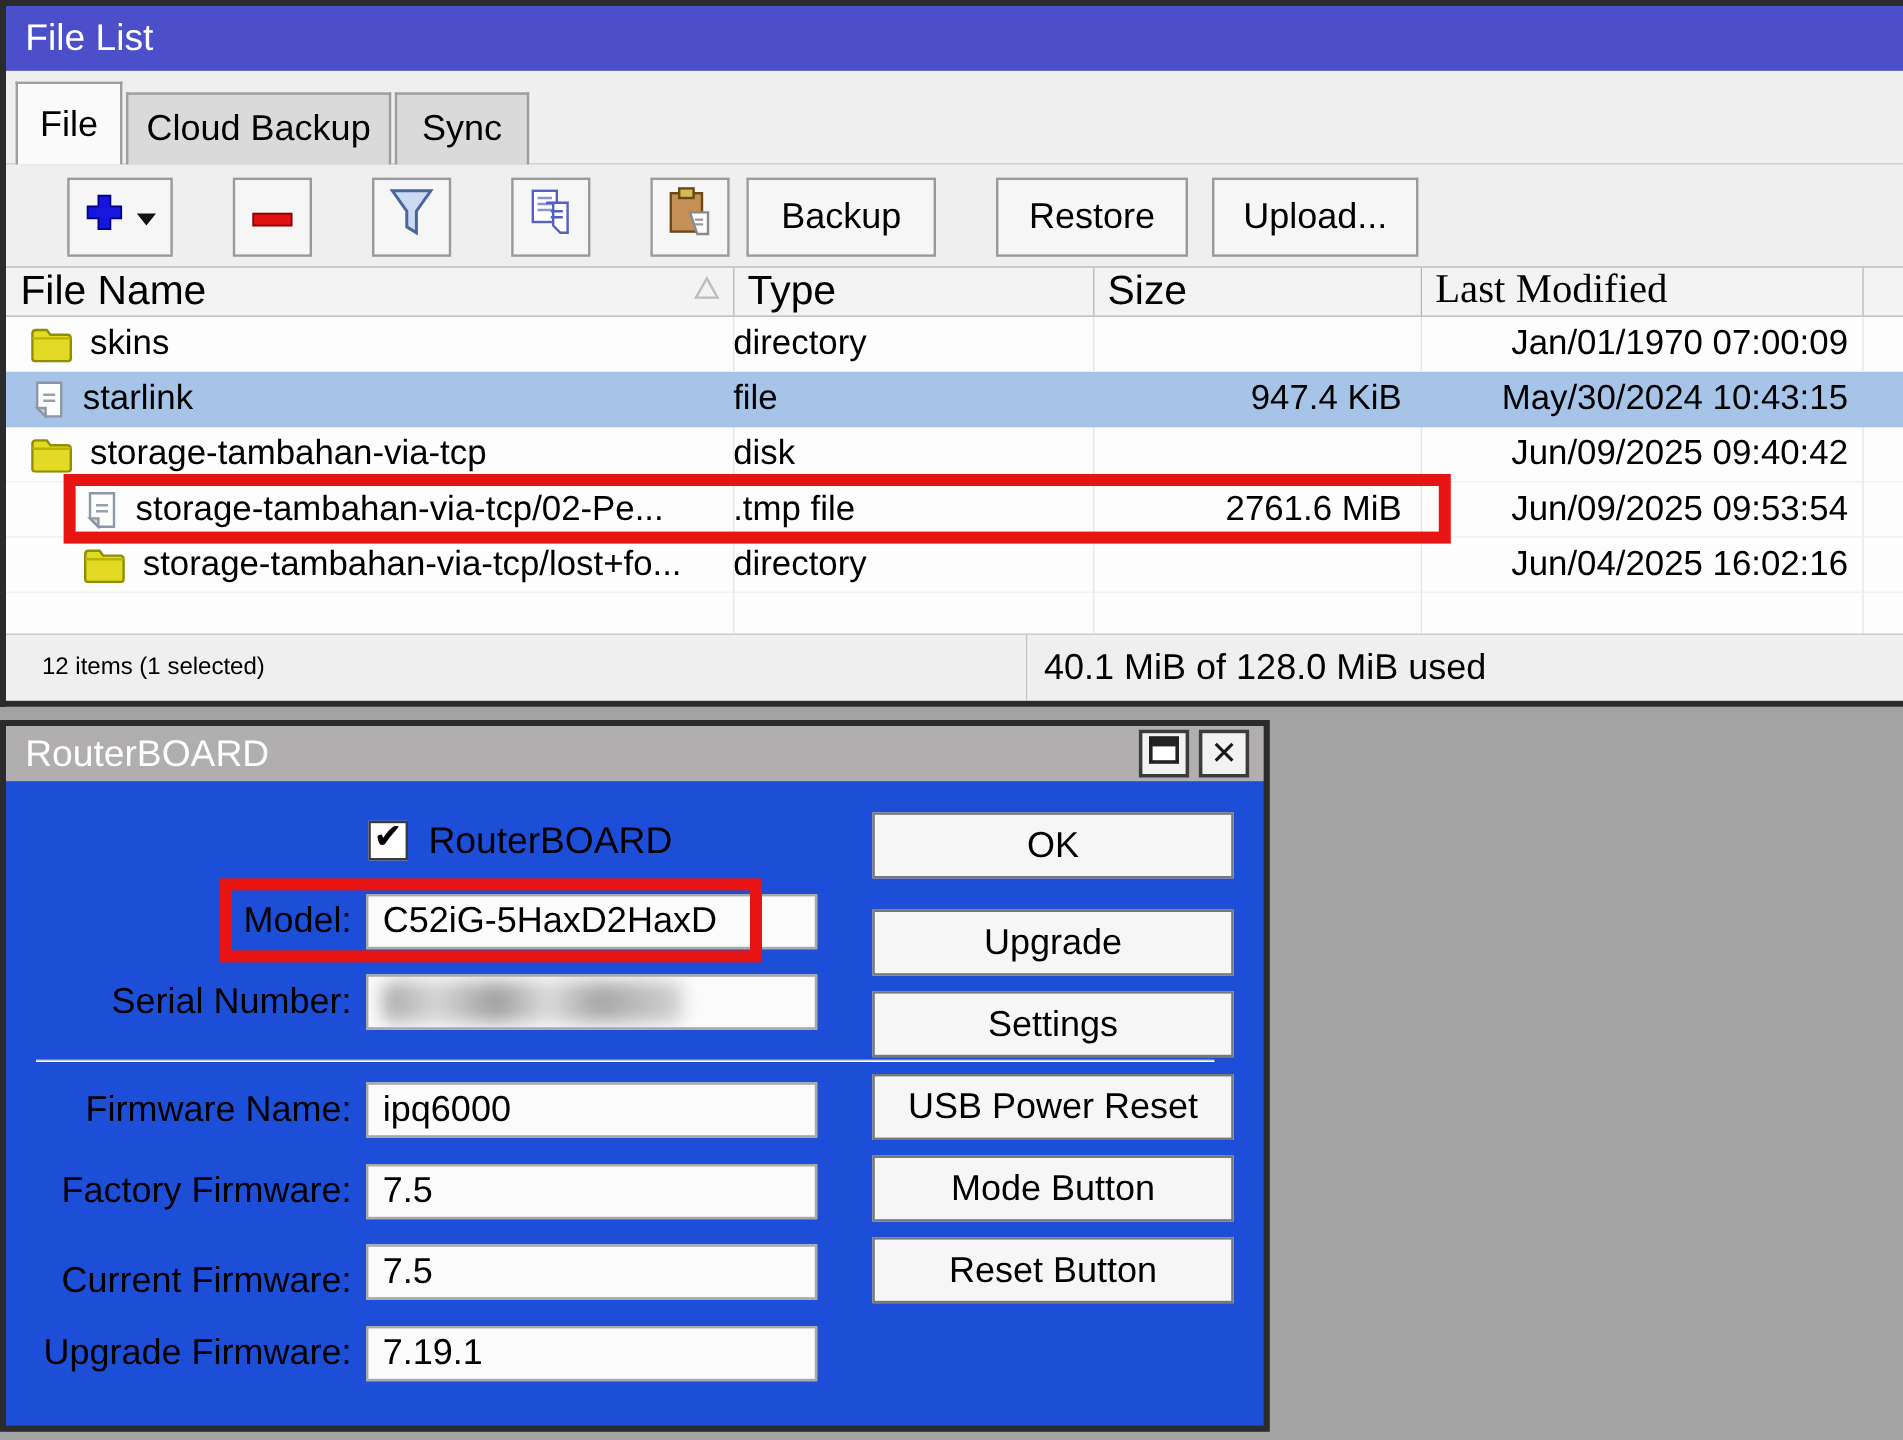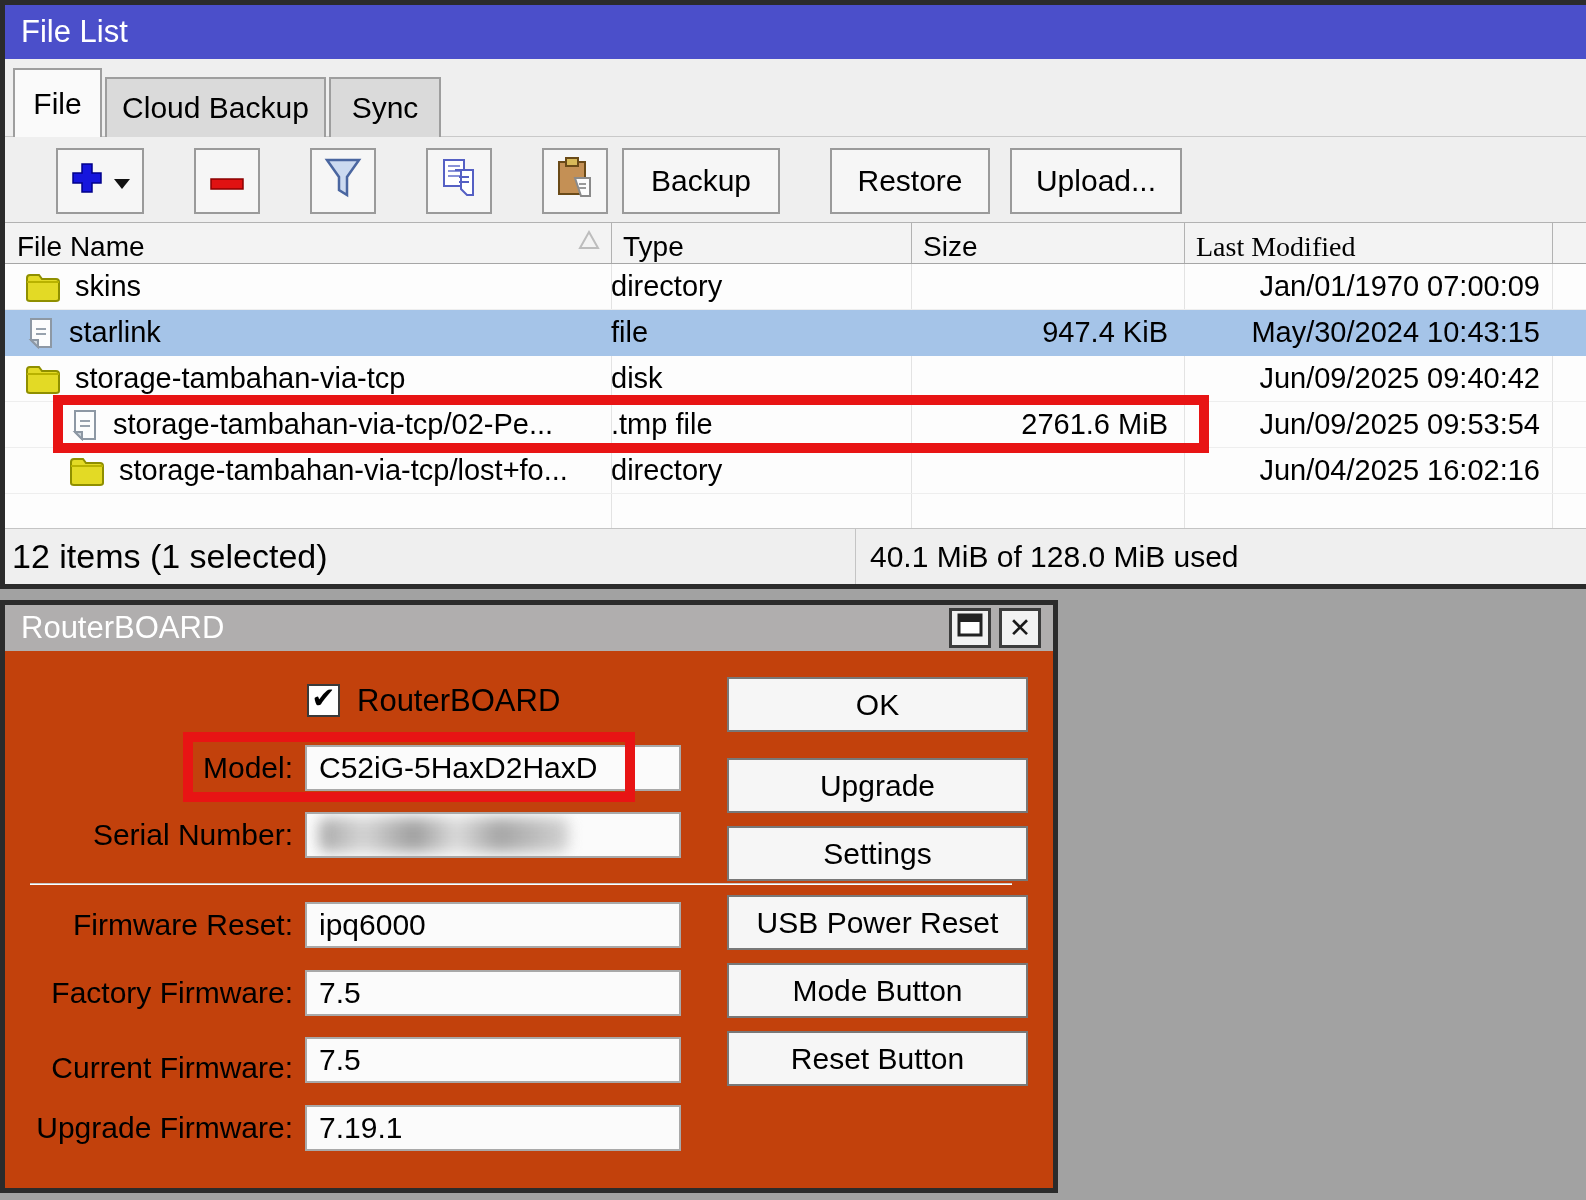--- a/index.html
+++ b/index.html
@@ -22,49 +22,49 @@
   .tab-2 { left:324px; width:112px; }
 
   .fl-toolbar { display:flex; align-items:flex-start; padding:11px 0 0 13px; height:85px; }
   .tbtn { height:66px; background:#f6f6f6; border:2px solid #9a9a9a; display:flex; align-items:center;
     justify-content:center; margin-right:12px; font-size:30px;margin-left:38px; }
   .tbtn.w-add{ width:88px; gap:7px; } .tbtn.w-icon{ width:66px; }
   .tbtn.w-backup{ width:158px; margin-left:2px; } .tbtn.w-restore{ width:160px; } .tbtn.w-upload{ width:172px; margin-left:8px; }
 
   .fl-header { position:relative; height:42px; background:#f3f3f3;
     border-top:1px solid #b2b2b2; border-bottom:1px solid #a6a6a6; }
-  .hcell { position:absolute; top:0; bottom:0; display:flex; align-items:flex-end; padding-left:12px;
-    font-size:28px; white-space:nowrap; overflow:hidden; }
+  .hcell { position:absolute; top:0; bottom:0; display:flex; align-items:flex-start; padding-left:12px;
+    font-size:34px; white-space:nowrap; overflow:hidden; }
   .hsep { position:absolute; top:0; bottom:0; width:1px; background:#b2b2b2; }
   .sort-glyph { position:absolute; left:572px; top:6px; }
 
   .fl-body { position:relative; height:264px; background:#fdfdfd; }
   .vline { position:absolute; top:0; bottom:0; width:1px; background:#e3e3e3; z-index:0; }
   .frow { position:absolute; left:0; right:0; height:46px; border-bottom:1px solid #eeeeee; z-index:1; }
   .frow.selected { background:#a5c4e8; border-bottom-color:#a5c4e8; }
   .cell { position:absolute; top:0; bottom:0; display:flex; align-items:center; font-size:29px;
     white-space:nowrap; overflow:hidden; }
   .c-name { left:0; width:606px; }
   .c-type { left:606px; width:300px; padding-left:0; }
   .c-size { left:906px; width:273px; justify-content:flex-end; padding-right:16px; }
   .c-mod  { left:1179px; width:368px; justify-content:flex-end; padding-right:12px; }
   .row-icon { display:flex; align-items:center; margin-right:14px; flex:0 0 auto; }
   .ind-0 .row-icon { margin-left:20px; } .ind-1 .row-icon { margin-left:64px; }
 
   .annotation { position:absolute; border:10px solid #e81414; z-index:6; pointer-events:none; }
   .fl-annotation { left:48px; top:131px; width:1156px; height:58px; }
 
   .fl-status { position:relative; height:56px; background:#efefef; border-top:1px solid #c4c4c4; display:flex; }
-  .s-left  { width:850px; display:flex; align-items:center; padding-left:7px; font-size:34px; }
+  .s-left  { width:850px; display:flex; align-items:center; padding-left:30px; font-size:20px; }
   .s-div   { width:1px; background:#c4c4c4; }
   .s-right { flex:1; display:flex; align-items:center; padding-left:14px; font-size:30px; }
 
   
   .rb-window { position:absolute; left:0; top:600px; width:1058px; height:593px;
-    background:#c2410c; border:5px solid #2b2b2b; }
+    background:#1d4ed8; border:5px solid #2b2b2b; }
   .rb-titlebar { height:46px; background:#b0aeae; color:#fff; display:flex; align-items:center;
     padding-left:16px; font-size:31px; }
   .rb-tb-buttons { margin-left:auto; margin-right:12px; display:flex; gap:8px; }
   .wbtn { width:42px; height:40px; background:#f2f2f2; border:3px solid #3c3c3c;
     display:flex; align-items:center; justify-content:center; font-size:27px; font-weight:bold; color:#1a1a1a; }
 
   .rb-content { position:relative; height:537px; }
   .rb-check { position:absolute; left:302px; top:33px; width:33px; height:33px; background:#fff;
     border:2px solid #3a3a3a; display:flex; align-items:center; justify-content:center;
     font-size:29px; font-weight:bold; line-height:1; padding-bottom:4px; }
@@ -277,21 +277,21 @@
       <div class="rb-divider"></div>
       <div class="annotation rb-annotation"></div>
     <div class="rb-label" style="top: 94px;">Model:</div>
         <div class="rb-field" style="top: 94px;">
           <span>C52iG-5HaxD2HaxD</span>
         </div>
         <div class="rb-label" style="top: 161px;">Serial Number:</div>
         <div class="rb-field" style="top: 161px;">
           <div class="blur-blob"></div>
         </div>
-        <div class="rb-label" style="top: 251px;">Firmware Reset:</div>
+        <div class="rb-label" style="top: 251px;">Firmware Name:</div>
         <div class="rb-field" style="top: 251px;">
           <span>ipq6000</span>
         </div>
         <div class="rb-label" style="top: 319px; padding-left: 28px;">Factory Firmware:</div>
         <div class="rb-field" style="top: 319px;">
           <span>7.5</span>
         </div>
         <div class="rb-label" style="top: 394px; text-align: center;">Current Firmware:</div>
         <div class="rb-field" style="top: 386px;">
           <span>7.5</span>

